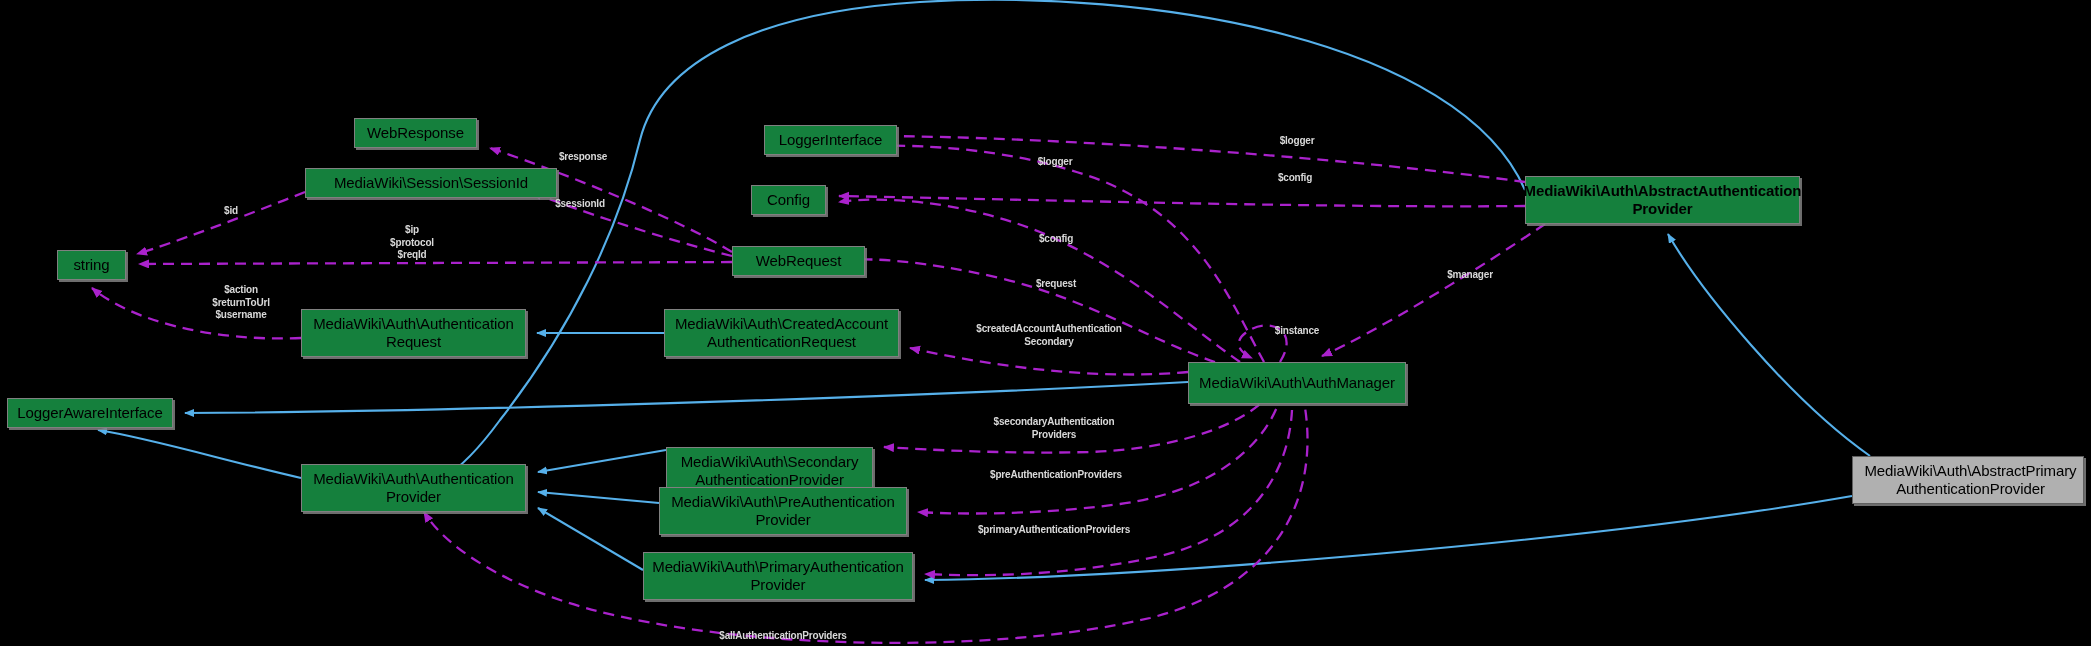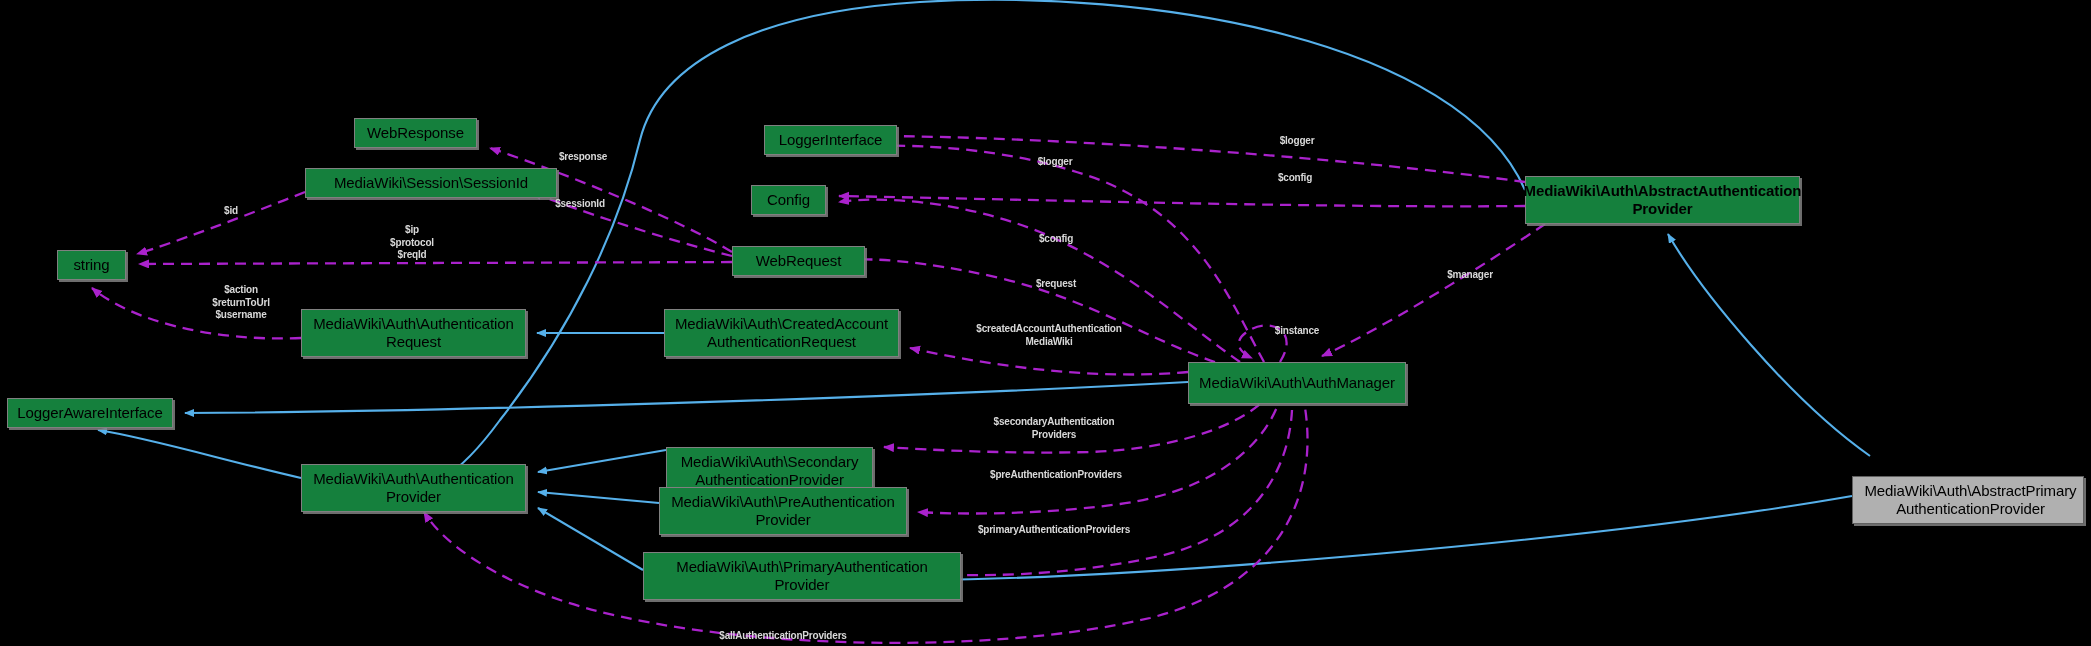--- a/index.html
+++ b/index.html
@@ -131,43 +131,43 @@
       <div class="node" style="left: 1525px; top: 176px; width: 275px; height: 48px; font-weight: bold;">MediaWiki\Auth\AbstractAuthentication
 Provider</div>
       <div class="node" style="left: 1188px; top: 362px; width: 218px; height: 42px;">MediaWiki\Auth\AuthManager</div>
       <div class="node" style="left: 7px; top: 398px; width: 166px; height: 30px;">LoggerAwareInterface</div>
       <div class="node" style="left: 301px; top: 464px; width: 225px; height: 48px;">MediaWiki\Auth\Authentication
 Provider</div>
       <div class="node" style="left: 666px; top: 423px; width: 207px; height: 48px; margin-top: 24px;">MediaWiki\Auth\Secondary
 AuthenticationProvider</div>
       <div class="node" style="left: 659px; top: 487px; width: 248px; height: 48px;">MediaWiki\Auth\PreAuthentication
 Provider</div>
-      <div class="node" style="left: 643px; top: 552px; width: 318px; height: 48px; text-align: center;">MediaWiki\Auth\PrimaryAuthentication
+      <div class="node" style="left: 643px; top: 552px; width: 270px; height: 48px; text-align: center;">MediaWiki\Auth\PrimaryAuthentication
 Provider</div>
-      <div class="node focus" style="left: 1852px; top: 476px; width: 232px; height: 48px; padding-left: 10px;">MediaWiki\Auth\AbstractPrimary
+      <div class="node focus" style="left: 1852px; top: 456px; width: 232px; height: 48px; padding-left: 10px;">MediaWiki\Auth\AbstractPrimary
 AuthenticationProvider</div>
     </div>
   <div id="labels">
       <div class="edge-label" style="left: 583px; top: 157px;">$response</div>
       <div class="edge-label" style="left: 580px; top: 204px;">$sessionId</div>
       <div class="edge-label" style="left: 231px; top: 211px;">$id</div>
       <div class="edge-label" style="left: 412px; top: 243px;">$ip
 $protocol
 $reqId</div>
       <div class="edge-label" style="left: 241px; top: 303px;">$action
 $returnToUrl
 $username</div>
       <div class="edge-label" style="left: 1297px; top: 141px;">$logger</div>
       <div class="edge-label" style="left: 1055px; top: 162px;">$logger</div>
       <div class="edge-label" style="left: 1295px; top: 178px;">$config</div>
       <div class="edge-label" style="left: 1056px; top: 239px;">$config</div>
       <div class="edge-label" style="left: 1056px; top: 284px;">$request</div>
       <div class="edge-label" style="left: 1470px; top: 275px;">$manager</div>
       <div class="edge-label" style="left: 1297px; top: 331px;">$instance</div>
       <div class="edge-label" style="left: 1049px; top: 335px;">$createdAccountAuthentication
-MediaWiki</div>
+Secondary</div>
       <div class="edge-label" style="left: 1054px; top: 428px;">$secondaryAuthentication
 Providers</div>
       <div class="edge-label" style="left: 1056px; top: 475px;">$preAuthenticationProviders</div>
       <div class="edge-label" style="left: 1054px; top: 530px;">$primaryAuthenticationProviders</div>
       <div class="edge-label" style="left: 783px; top: 612px; margin-top: 24px;">$allAuthenticationProviders</div>
     </div>
 </div>
 
 </body></html>

